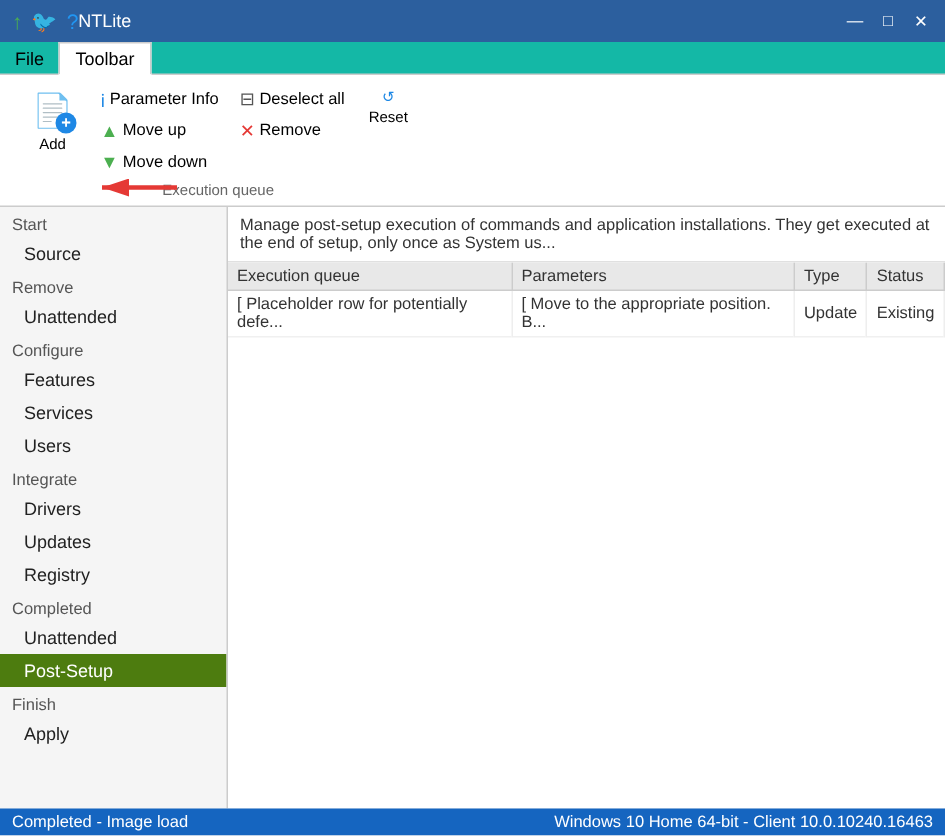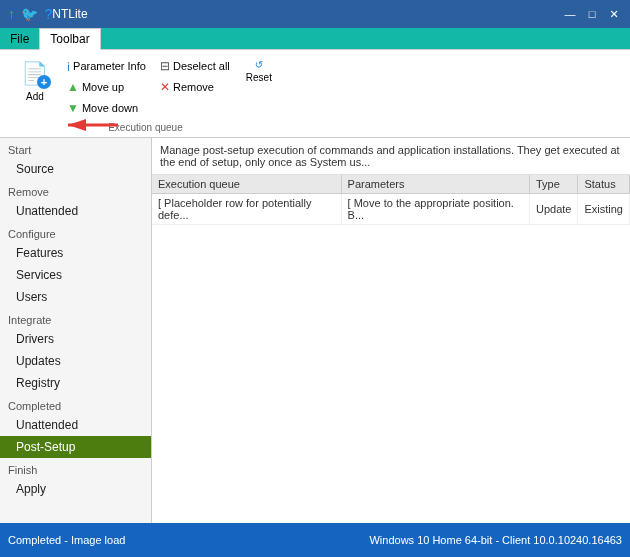--- a/index.html
+++ b/index.html
@@ -274,21 +274,21 @@
 
     
     .status-bar {
       background: #1565c0;
       color: white;
       padding: 3px 8px;
       font-size: 11px;
       display: flex;
       justify-content: space-between;
       flex-shrink: 0;
-      height: 34px;
+      height: 18px;
       align-items: center;
     }
 
     
     .ribbon-wrapper {
       position: relative;
     }
   </style>
 </head>
 <body>

